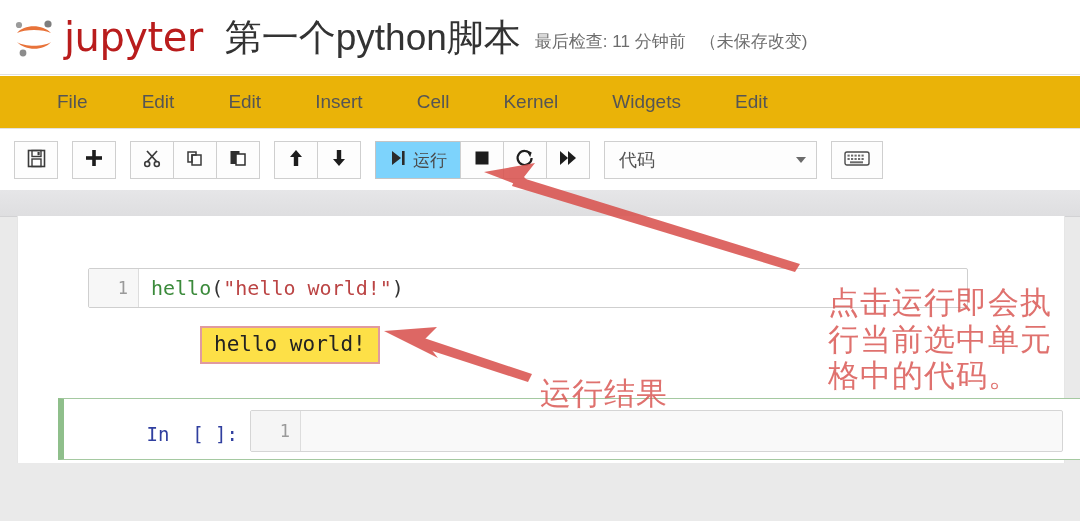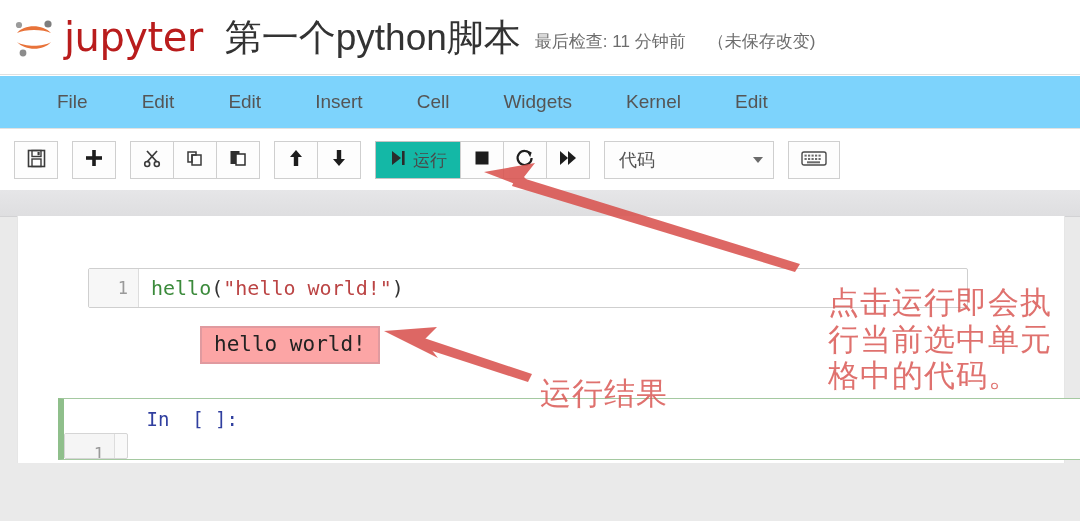--- a/index.html
+++ b/index.html
@@ -52,27 +52,27 @@
     margin-right: 14px;
     white-space: nowrap;
   }
   .nb-checkpoint {
     font-size: 17px;
     color: #6d6d6d;
     white-space: nowrap;
     line-height: 1;
     padding-top: 8px;
   }
-  .nb-checkpoint .unsaved { margin-left: 22px; }
+  .nb-checkpoint .unsaved { margin-left: 14px; }
 
   
   .menubar {
     position: absolute;
     left: 0; top: 76px; width: 1080px; height: 53px;
-    background: #7dd3fc;
+    background: #eab308;
     border-bottom: 1px solid #e2e2e2;
     display: flex;
     align-items: center;
     padding-left: 30px;
     box-sizing: border-box;
   }
   .menu-item {
     font-size: 19px;
     color: #555555;
     padding: 0 27px;
@@ -99,31 +99,31 @@
     border: 1px solid #cfcfcf;
     background: #fdfdfd;
     display: flex; align-items: center; justify-content: center;
     box-sizing: border-box;
     margin-left: -1px;
     color: #2b2b2b;
   }
   .btn-group .tb-btn:first-child { margin-left: 0; }
   .tb-btn.wide {
     min-width: 86px;
-    background: #14b8a6;
+    background: #7dd3fc;
     border-color: #c4c4c4;
     gap: 6px;
     padding: 0 8px;
   }
   .tb-btn .lbl {
     font-size: 17px;
     color: #4a4a4a;
   }
   .tb-select {
-    width: 170px; height: 38px;
+    width: 213px; height: 38px;
     border: 1px solid #cfcfcf;
     background: #fdfdfd;
     display: flex; align-items: center;
     justify-content: space-between;
     padding: 0 10px 0 14px;
     box-sizing: border-box;
     font-size: 18px;
     color: #555;
     margin-right: 14px;
   }
@@ -208,43 +208,42 @@
   .tok-str { color: #bb4444; }
   .tok-paren { color: #333333; }
 
   
   .output-row {
     position: absolute;
     display: flex;
   }
   .output-box {
     border: 2px solid #e09a9f;
-    background: #fca5a5;
+    background: #fde047;
     padding: 3px 12px 5px 12px;
     font-family: "DejaVu Sans Mono", monospace;
     font-size: 21px;
     color: #222222;
     line-height: 1.25;
     white-space: pre;
   }
 
   
   .cell2-wrap {
     position: absolute;
     left: 40px; top: 182px;
     width: 1024px; height: 62px;
     border: 1px solid #a5c9a1;
     border-left: 6px solid #8fbf8b;
     background: #ffffff;
     box-sizing: border-box;
   }
   .cell2-inner {
-    display: flex; align-items: flex-start;
+    display: flex; align-items: center;
     height: 100%;
-    flex-direction: column;
   }
   .cell2-inner .prompt {
     width: 186px;
     padding-top: 9px;
   }
   .cell2-inner .input-box {
     margin-right: 0;
     height: 42px;
     margin-top: 3px;
     border-color: #d5d5d5;
@@ -298,22 +297,22 @@
       <span>最后检查: 11 分钟前</span><span class="unsaved">（未保存改变)</span>
     </div>
   </div>
 
   <div class="menubar">
     <div class="menu-item">File</div>
     <div class="menu-item">Edit</div>
     <div class="menu-item">Edit</div>
     <div class="menu-item">Insert</div>
     <div class="menu-item">Cell</div>
+    <div class="menu-item">Kernel</div>
     <div class="menu-item">Widgets</div>
-    <div class="menu-item">Kernel</div>
     <div class="menu-item">Edit</div>
   </div>
 
   <div class="toolbar">
 
     <div class="btn-group">
       <div class="tb-btn">
         <span>
           <svg width="19" height="19" viewBox="0 0 19 19">
             <rect x="1.5" y="1.5" width="16" height="16" fill="none" stroke="#3a3a3a" stroke-width="1.6"></rect>

